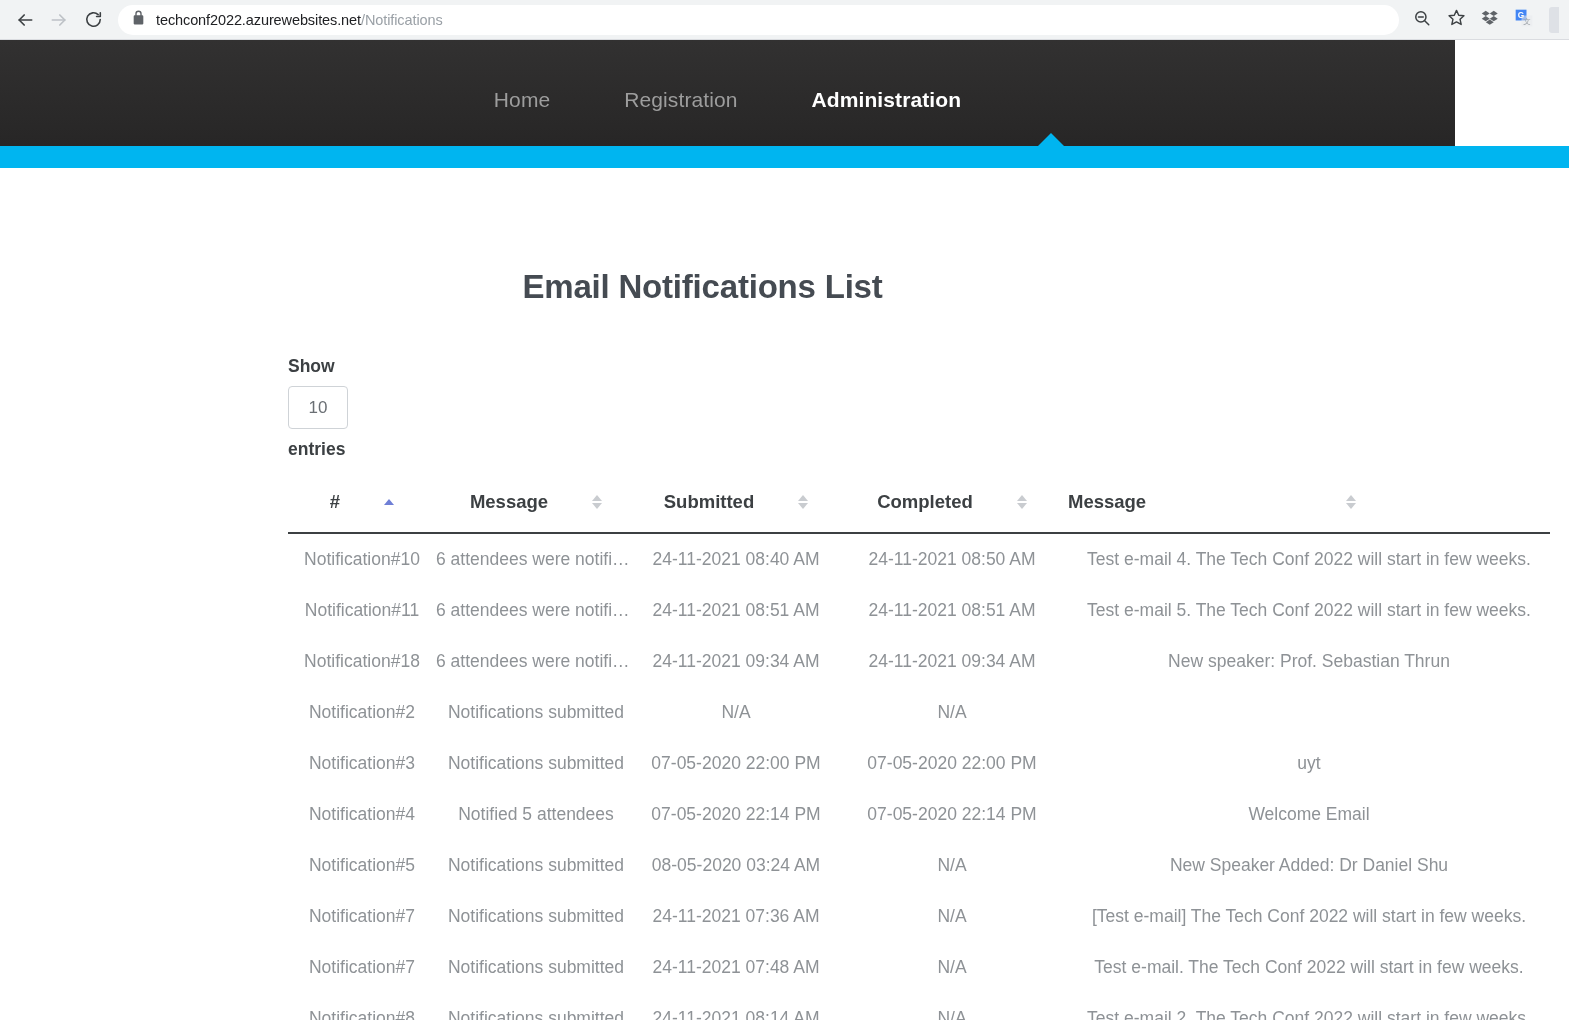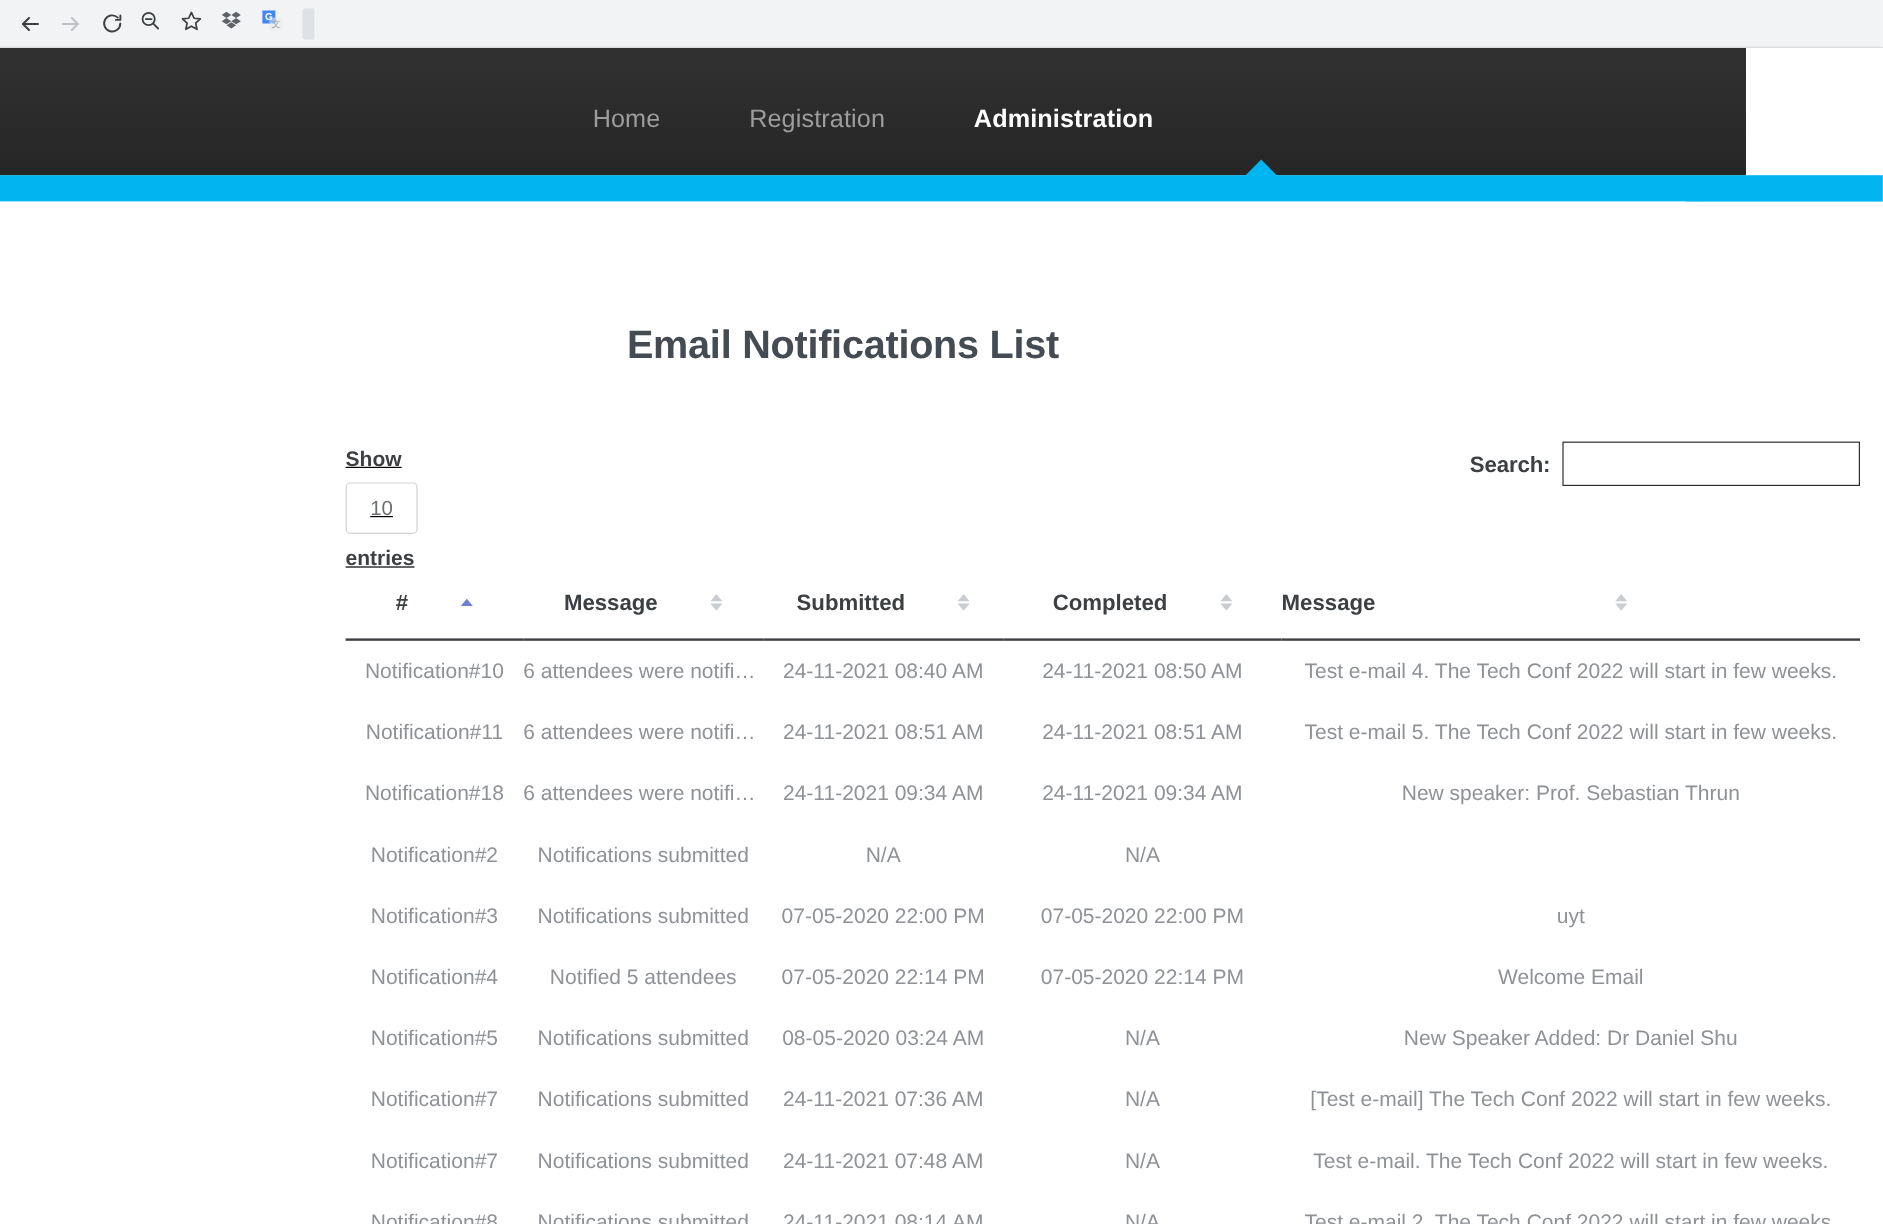--- a/index.html
+++ b/index.html
@@ -142,23 +142,22 @@
   }
 
   #controls-row {
     position: relative;
     height: 135px;
   }
 
   
   #length-control {
     position: absolute;
-    left: 0; top: 16px;
+    left: 0; top: 0;
     width: 240px;
-    text-decoration: underline;
   }
   #length-label-show,
   #length-label-entries {
     font-size: 17.5px;
     font-weight: bold;
     color: #3c4043;
     display: block;
   }
   #length-label-show { margin-bottom: 9px; }
   #length-select {
@@ -293,20 +292,28 @@
 
   <div class="nav-btn">
     <span>
       <svg width="19" height="19" viewBox="0 0 24 24" fill="none" stroke="#3c4043" stroke-width="2" stroke-linecap="round" stroke-linejoin="round">
         <path d="M20.5 12a8.5 8.5 0 1 1-2.6-6.1"></path>
         <polyline points="20.6 3.6 20.6 8.3 15.9 8.3"></polyline>
       </svg>
     </span>
   </div>
 
+  <div id="omnibox">
+    <span id="lock-icon">
+      <svg width="13" height="15" viewBox="0 0 24 28" fill="#5f6368">
+        <path d="M12 1a6 6 0 0 0-6 6v3H5a2 2 0 0 0-2 2v13a2 2 0 0 0 2 2h14a2 2 0 0 0 2-2V12a2 2 0 0 0-2-2h-1V7a6 6 0 0 0-6-6zm0 2.6A3.4 3.4 0 0 1 15.4 7v3H8.6V7A3.4 3.4 0 0 1 12 3.6z"></path>
+      </svg>
+    </span>
+    <span id="omnibox-text"><span>techconf2022.azurewebsites.net</span><span class="url-path">/Notifications</span></span>
+  </div>
 
   <div id="chrome-actions">
 
     <div class="act">
       <span>
         <svg width="18" height="18" viewBox="0 0 24 24" fill="none" stroke="#3c4043" stroke-width="2" stroke-linecap="round">
           <circle cx="10.5" cy="10.5" r="6.8"></circle>
           <line x1="15.6" y1="15.6" x2="21" y2="21"></line>
           <line x1="7.3" y1="10.5" x2="13.7" y2="10.5"></line>
         </svg>
@@ -365,24 +372,20 @@
   <div id="table-wrap">
 
     <div id="controls-row">
 
       <div id="length-control">
         <span id="length-label-show">Show</span>
         <div id="length-select">10</div>
         <span id="length-label-entries">entries</span>
       </div>
 
-      <div id="search-control">
-        <span id="search-label">Search:</span>
-        <input id="search-input" type="text" value="" style="">
-      </div>
     </div>
 
     <table id="notifications-table">
       <colgroup>
         <col class="c-id">
           <col class="c-st">
           <col class="c-sub">
           <col class="c-comp">
           <col class="c-msg">
       </colgroup>

